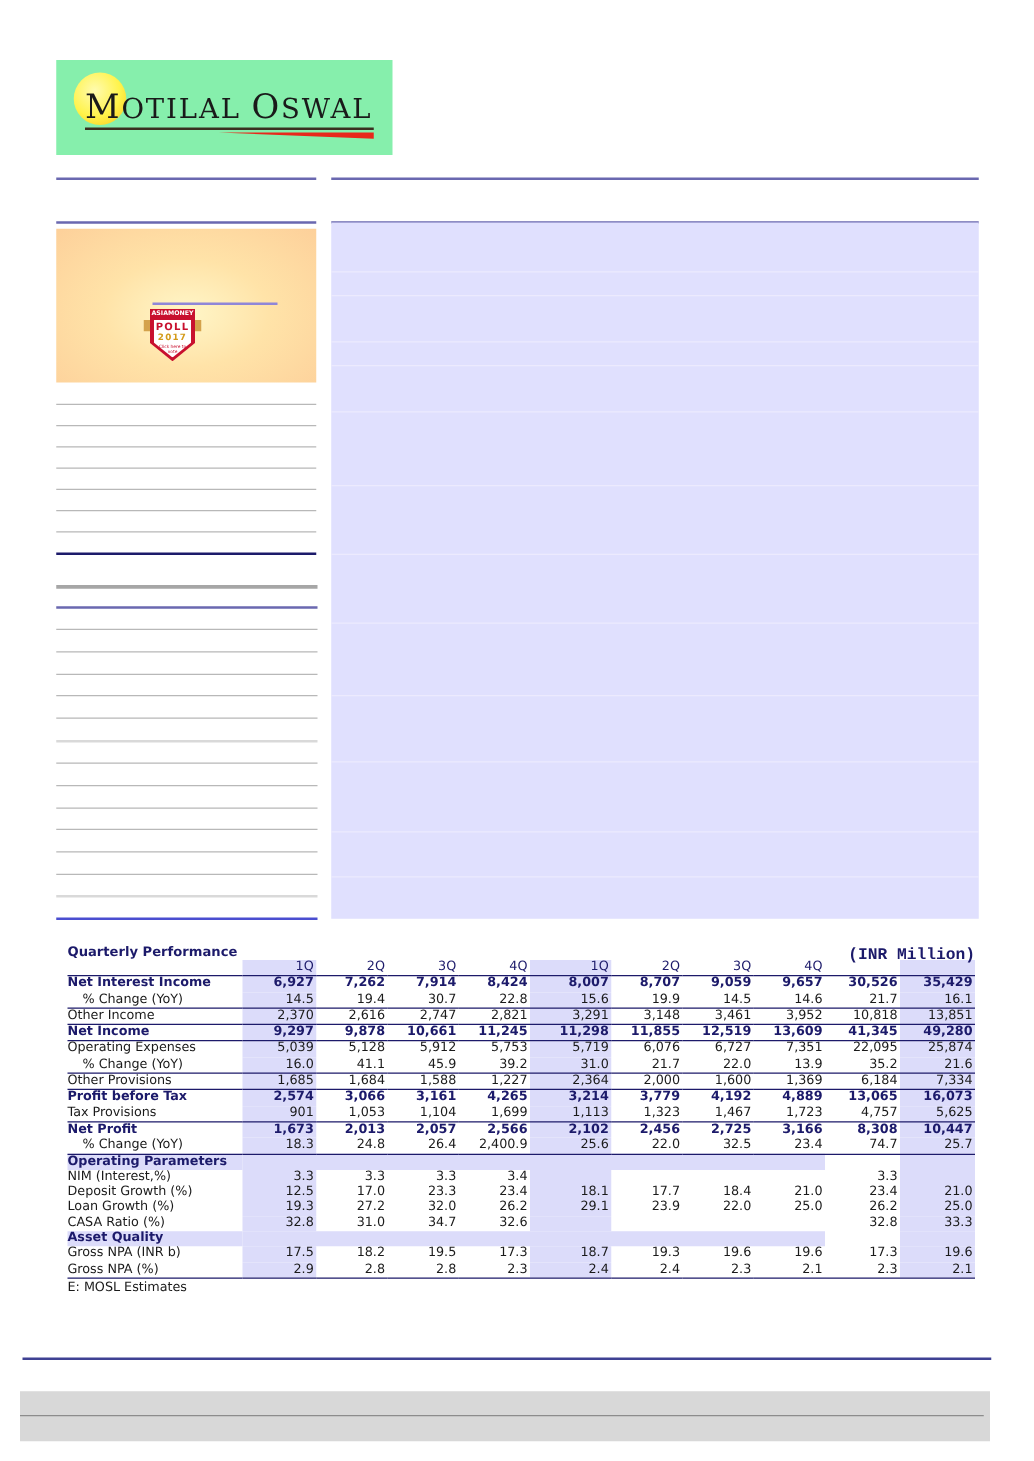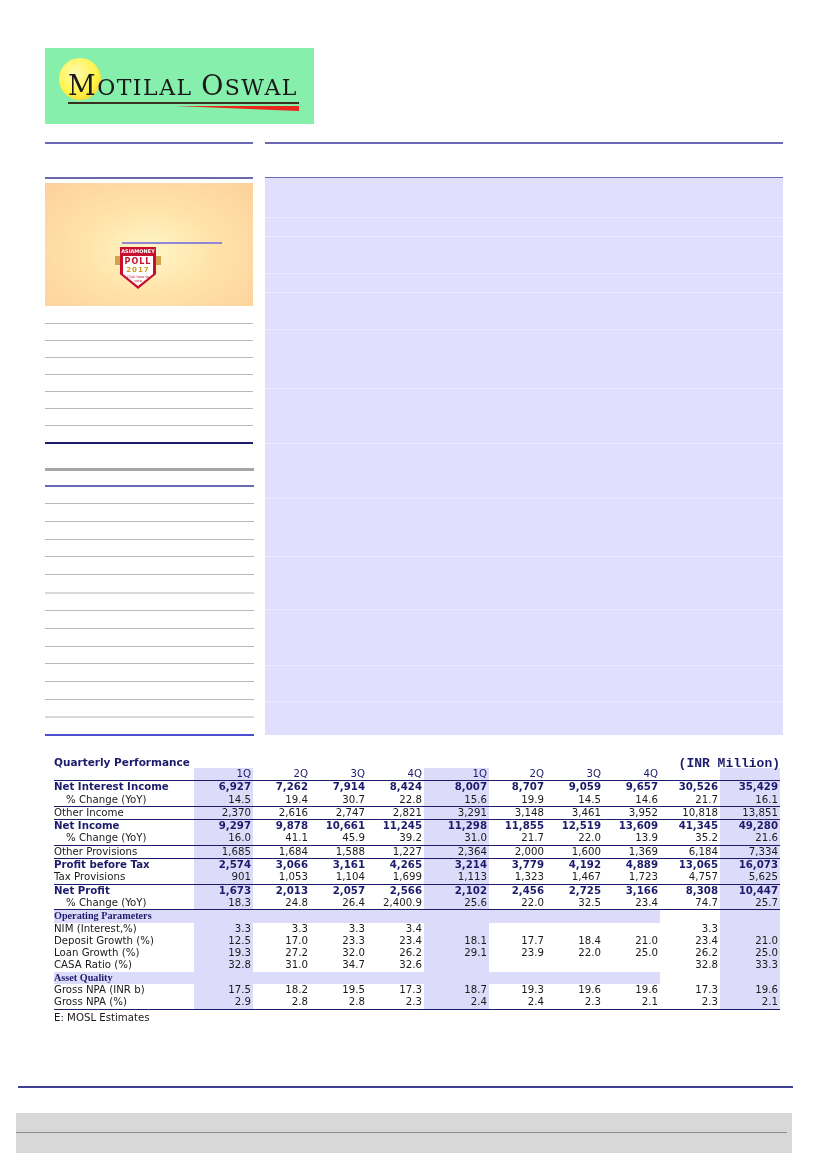--- a/index.html
+++ b/index.html
@@ -50,21 +50,21 @@
     .qp { position: absolute; left: 54px; top: 756px; width: 726px; font-family: "DejaVu Sans", sans-serif; font-size: 10.2px; color: #1a1a1a; }
     .qp .title-row { position: relative; height: 12px; }
     .qp .title { position: absolute; left: 0; top: 0; font-weight: bold; color: #1c1a6a; font-size: 10.5px; }
     .qp .unit { position: absolute; right: 0; top: 0; font-weight: bold; color: #1c1a6a; font-size: 13px; font-family: Liberation Mono, monospace; }
     .qp table { border-collapse: collapse; width: 726px; table-layout: fixed; }
     .qp td { padding: 0 2px; height: 12.3px; line-height: 12.3px; white-space: nowrap; text-align: right; }
     .qp td.label { text-align: left; padding-left: 0; }
     .qp td.sub { padding-left: 12px; }
     .qp .hl { background: #dcdcfa; }
     .qp tr.bold td { font-weight: bold; color: #1c1a6a; }
-    .qp tr.section td.label { font-weight: bold; color: #1c1a6a; font-family: Liberation Serif, serif; }
+    .qp tr.section td.label { font-weight: bold; color: #1c1a6a; }
     .qp tr.section td { background: #dcdcfa; }
     .qp tr.bt td { border-top: 1.5px solid #1c1a6a; }
     .qp tr.bb td { border-bottom: 1.5px solid #1c1a6a; }
     .qp .group { text-align: center; font-weight: bold; color: #1c1a6a; }
     .qp .colhdr td { color: #1c1a6a; }
     .qp .note { font-size: 10.2px; margin-top: 2px; color: #1a1a1a; }
 
     
     .footer-rule { position: absolute; left: 18px; top: 1086px; width: 775px; height: 2px; background: #3f4193; }
     .footer-box { position: absolute; left: 16px; top: 1113px; width: 776px; height: 40px; background: #d8d8d8; }
@@ -222,20 +222,33 @@
           <td>10,661</td>
           <td>11,245</td>
       <td class="hl">11,298</td>
           <td>11,855</td>
           <td>12,519</td>
           <td>13,609</td>
       <td>41,345</td>
           <td class="hl">49,280</td>
     </tr>
 
+    <tr class="bt">
+      <td class="label">Operating Expenses</td>
+      <td class="hl">5,039</td>
+          <td>5,128</td>
+          <td>5,912</td>
+          <td>5,753</td>
+      <td class="hl">5,719</td>
+          <td>6,076</td>
+          <td>6,727</td>
+          <td>7,351</td>
+      <td>22,095</td>
+          <td class="hl">25,874</td>
+    </tr>
 
 
     <tr>
       <td class="label sub">% Change (YoY)</td>
       <td class="hl">16.0</td>
           <td>41.1</td>
           <td>45.9</td>
           <td>39.2</td>
       <td class="hl">31.0</td>
           <td>21.7</td>

